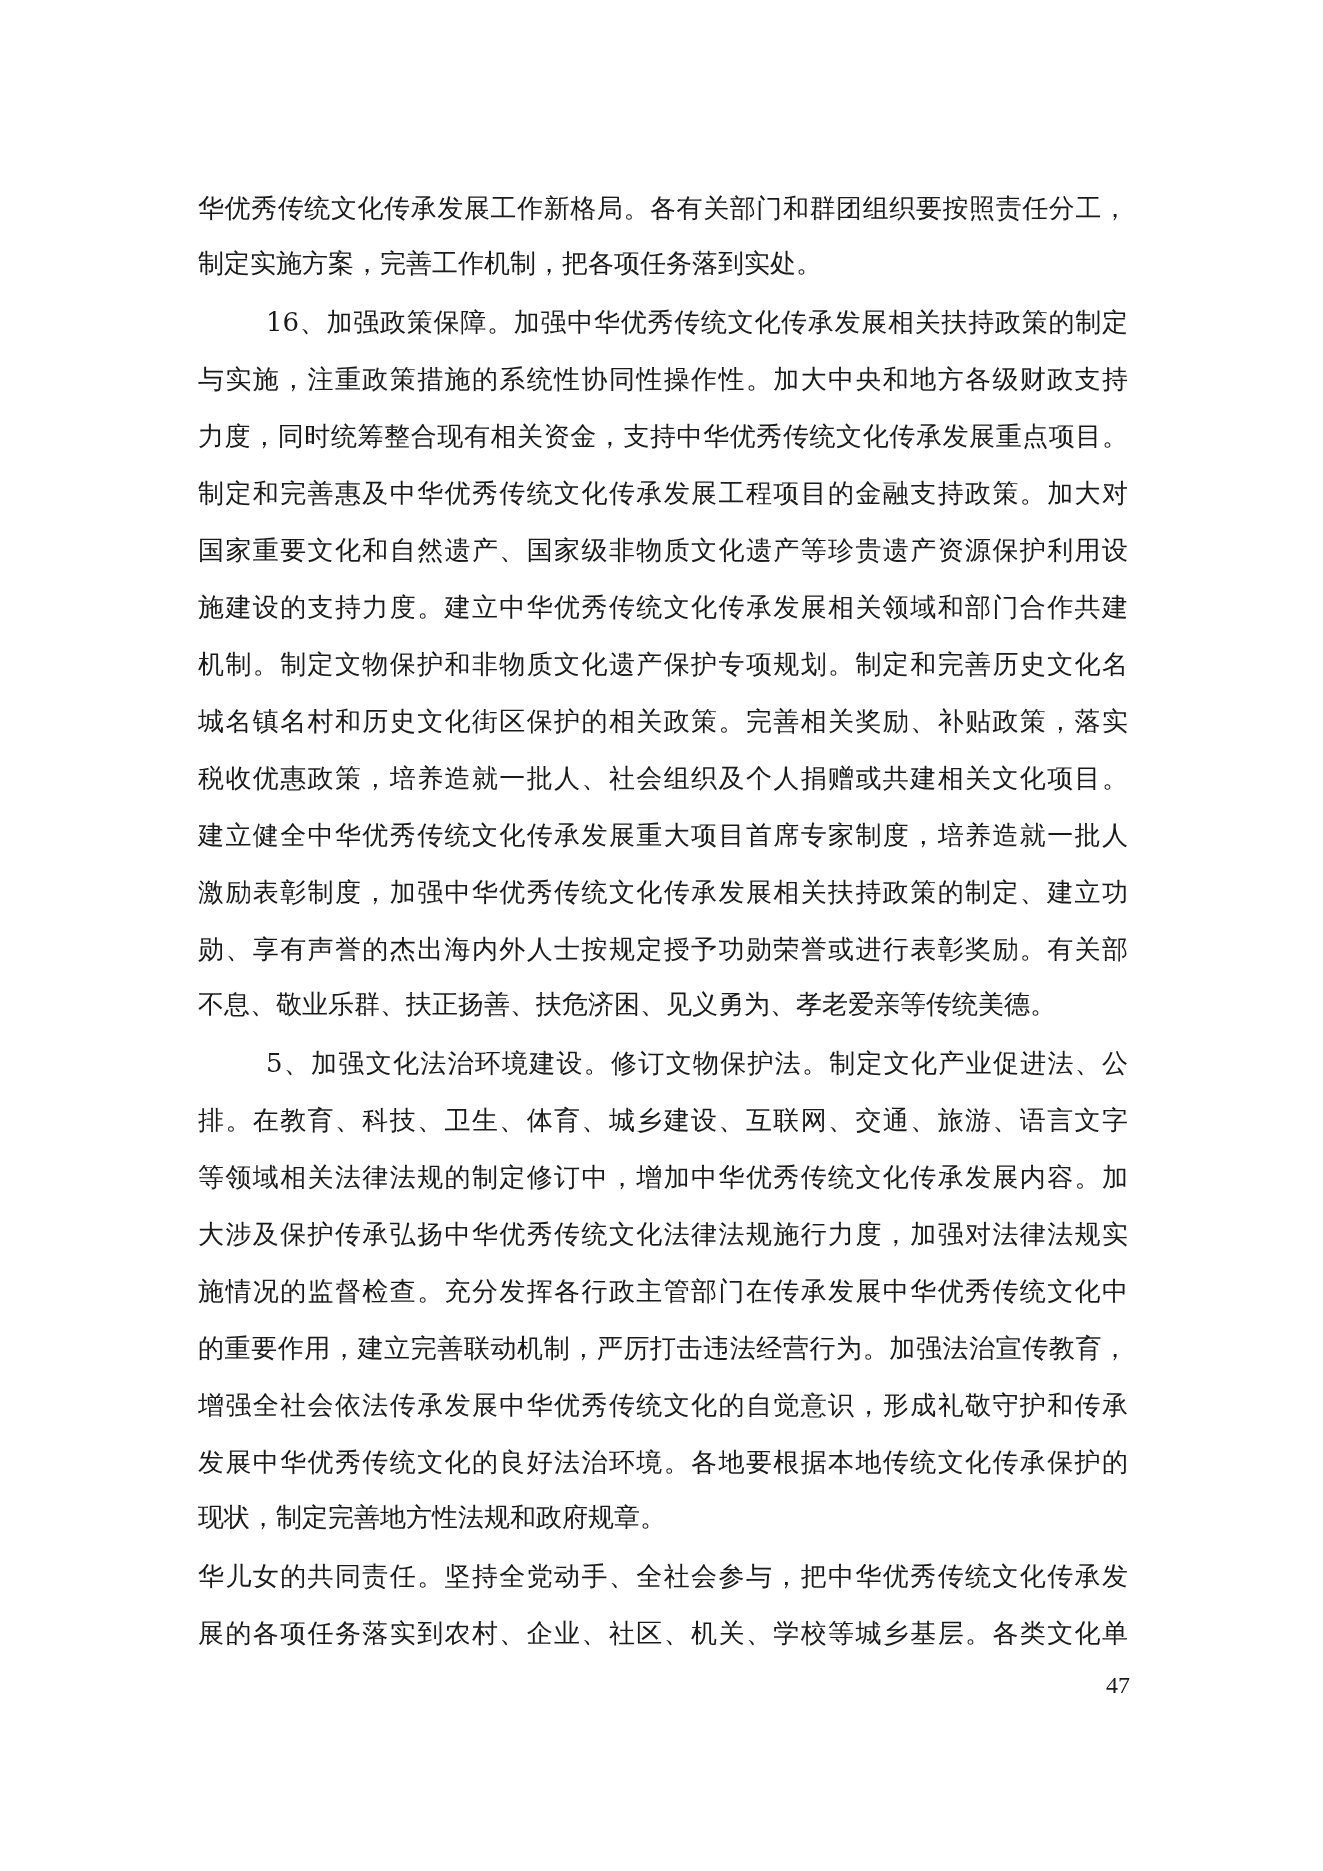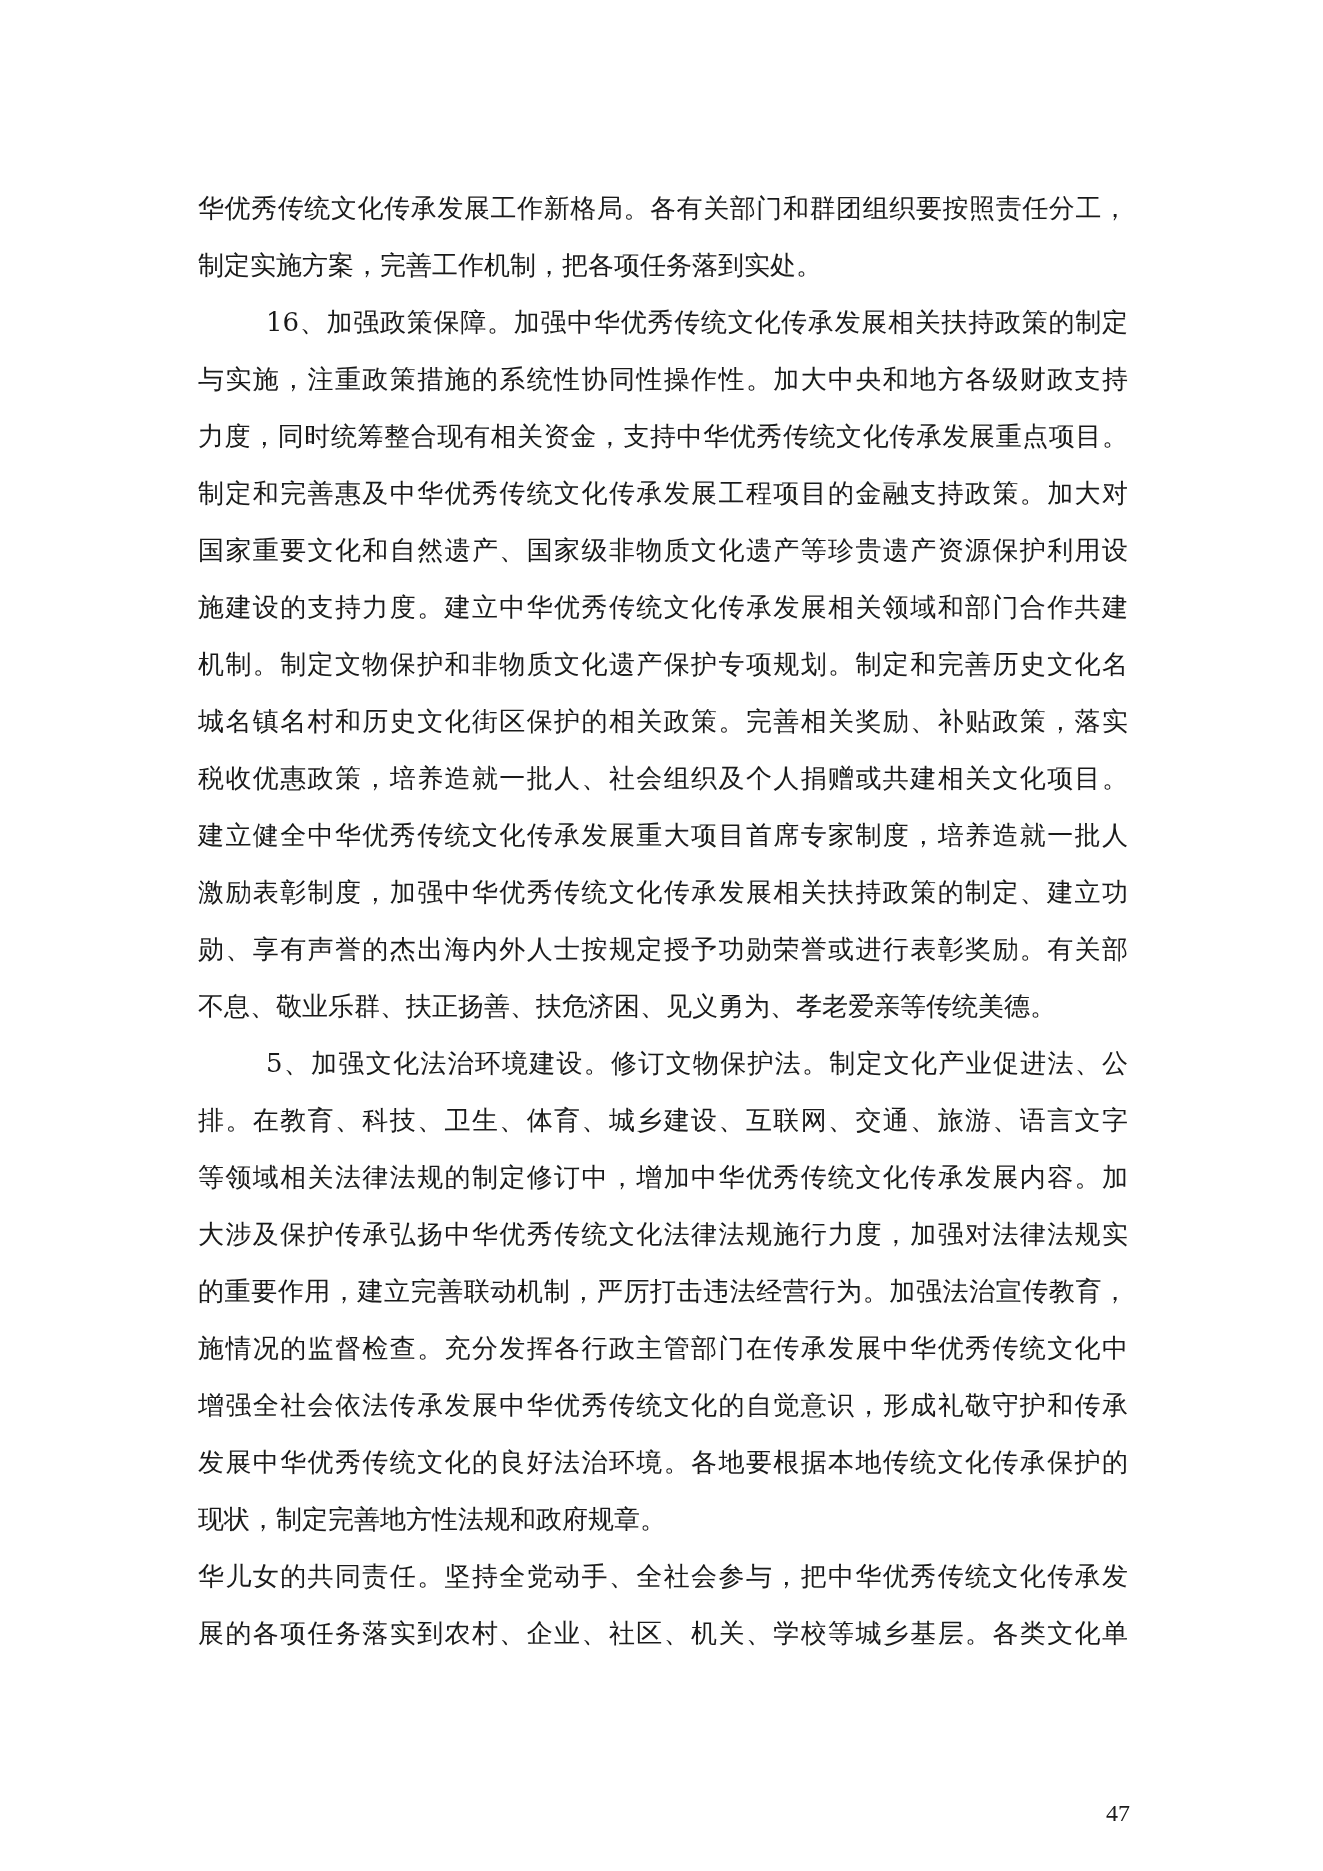--- a/index.html
+++ b/index.html
@@ -31,27 +31,28 @@
     font-family: "DejaVu Serif", "Liberation Serif", serif;
     font-size: 26px;
     color: #1a1a1a;
     white-space: nowrap;
     text-align: justify;
     text-align-last: justify;
     letter-spacing: 0px;
   }
   .line.last {
     text-align-last: left;
+    font-family: Liberation Mono, monospace;
   }
   .line.indent {
     padding-left: 68px;
   }
   .page-number {
     position: absolute;
-    top: 1800px;
+    top: 1672px;
     left: 1080px;
     width: 50px;
     text-align: right;
     font-family: "Liberation Serif", "DejaVu Serif", serif;
     font-size: 24px;
     color: #1a1a1a;
   }
 </style>
 </head>
 <body>
@@ -70,22 +71,22 @@
       <div class="line">城名镇名村和历史文化街区保护的相关政策。完善相关奖励、补贴政策，落实</div>
       <div class="line">税收优惠政策，培养造就一批人、社会组织及个人捐赠或共建相关文化项目。</div>
       <div class="line">建立健全中华优秀传统文化传承发展重大项目首席专家制度，培养造就一批人</div>
       <div class="line">激励表彰制度，加强中华优秀传统文化传承发展相关扶持政策的制定、建立功</div>
       <div class="line">勋、享有声誉的杰出海内外人士按规定授予功勋荣誉或进行表彰奖励。有关部</div>
       <div class="line last">不息、敬业乐群、扶正扬善、扶危济困、见义勇为、孝老爱亲等传统美德。</div>
       <div class="line indent">5、加强文化法治环境建设。修订文物保护法。制定文化产业促进法、公</div>
       <div class="line">排。在教育、科技、卫生、体育、城乡建设、互联网、交通、旅游、语言文字</div>
       <div class="line">等领域相关法律法规的制定修订中，增加中华优秀传统文化传承发展内容。加</div>
       <div class="line">大涉及保护传承弘扬中华优秀传统文化法律法规施行力度，加强对法律法规实</div>
+      <div class="line">施情况的监督检查。充分发挥各行政主管部门在传承发展中华优秀传统文化中</div>
       <div class="line">的重要作用，建立完善联动机制，严厉打击违法经营行为。加强法治宣传教育，</div>
-      <div class="line">施情况的监督检查。充分发挥各行政主管部门在传承发展中华优秀传统文化中</div>
       <div class="line">增强全社会依法传承发展中华优秀传统文化的自觉意识，形成礼敬守护和传承</div>
       <div class="line">发展中华优秀传统文化的良好法治环境。各地要根据本地传统文化传承保护的</div>
       <div class="line last">现状，制定完善地方性法规和政府规章。</div>
       <div class="line">华儿女的共同责任。坚持全党动手、全社会参与，把中华优秀传统文化传承发</div>
       <div class="line">展的各项任务落实到农村、企业、社区、机关、学校等城乡基层。各类文化单</div>
     </div>
   <div class="page-number">47</div>
 </div>
 
 </body></html>

